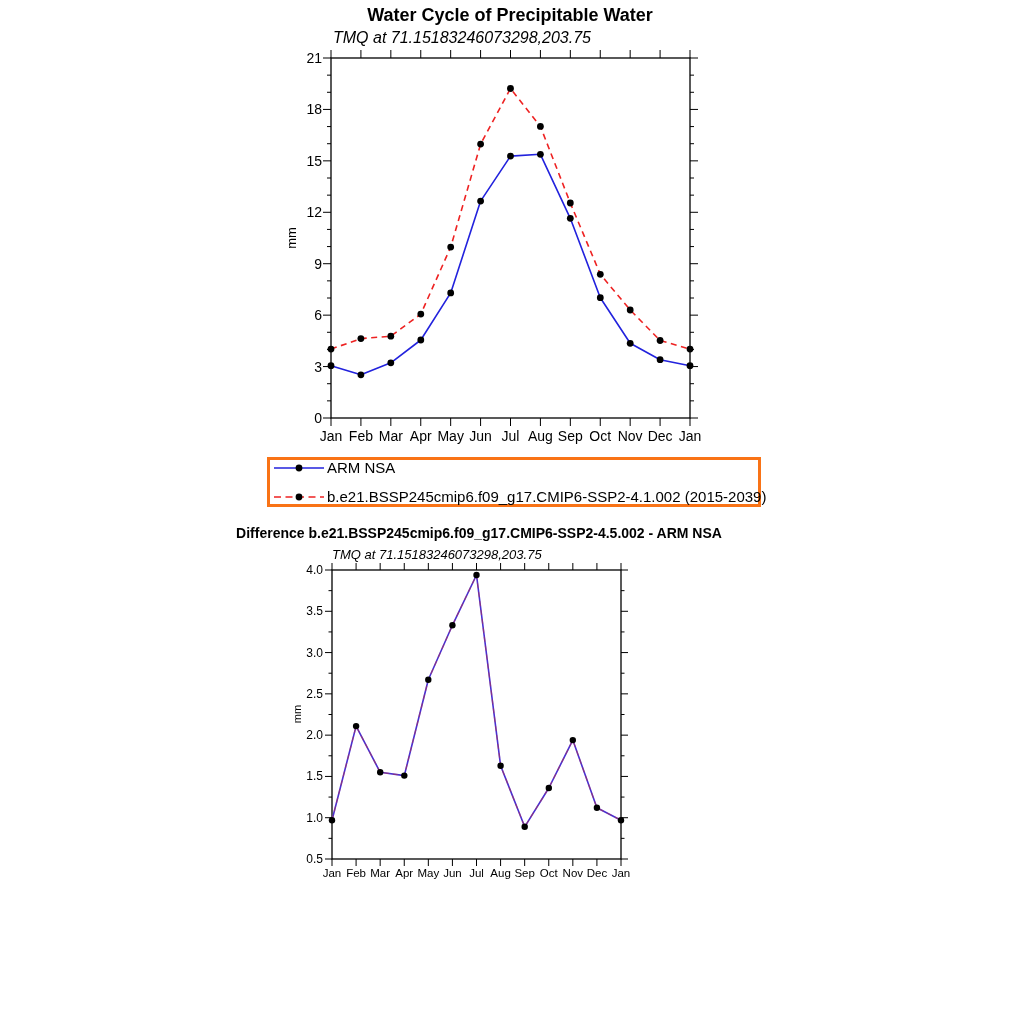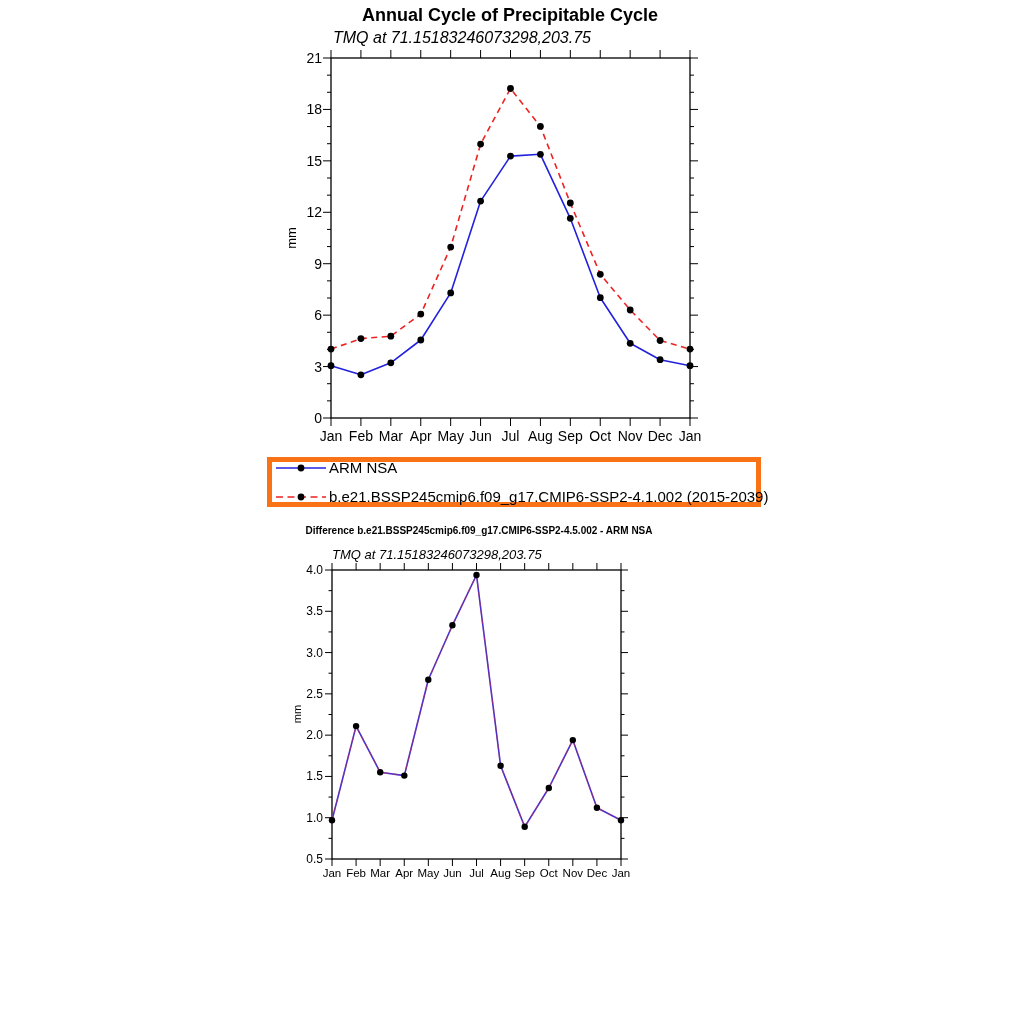--- a/index.html
+++ b/index.html
@@ -19,27 +19,27 @@
     font-weight:bold;
   }
   .chart-subtitle{
     position:absolute;
     white-space:nowrap;
     font-weight:normal;
     font-style:italic;
   }
   #top-title{left:510px;top:5px;font-size:18px;}
   #top-subtitle{left:333px;top:29px;font-size:16px;}
-  #bottom-title{left:479px;top:525px;font-size:10px;}
+  #bottom-title{left:479px;top:525px;font-size:14px;}
   #bottom-subtitle{left:332px;top:547px;font-size:13px;}
   .legend-box{
     position:absolute;
     left:267px;top:457px;
     width:494px;height:50px;
-    border:5px solid #f97316;
+    border:3px solid #f97316;
     box-sizing:border-box;
     display:flex;
     flex-direction:column;
     justify-content:center;
     gap:12px;
     background:#fff;
   }
   .legend-row{
     display:flex;
     align-items:center;
@@ -300,21 +300,21 @@
           <circle cx="500.6" cy="765.7" r="3.2" fill="#000000"></circle>
           <circle cx="524.7" cy="826.8" r="3.2" fill="#000000"></circle>
           <circle cx="548.8" cy="788.0" r="3.2" fill="#000000"></circle>
           <circle cx="572.8" cy="740.1" r="3.2" fill="#000000"></circle>
           <circle cx="596.9" cy="807.8" r="3.2" fill="#000000"></circle>
           <circle cx="621.0" cy="820.2" r="3.2" fill="#000000"></circle>
         </g>
       </g>
     </svg>
 
-  <div id="top-title" class="chart-title">Annual Cycle of Precipitable Cycle</div>
+  <div id="top-title" class="chart-title">Water Cycle of Precipitable Water</div>
   <div id="top-subtitle" class="chart-subtitle">TMQ at 71.15183246073298,203.75</div>
 
   <div class="legend-box">
     <div class="legend-row">
       <svg class="legend-sample" width="52" height="12">
         <line x1="1" y1="6" x2="51" y2="6" stroke-width="1.6" stroke="#2222dd"></line>
         <circle cx="26" cy="6" r="3.4" fill="#000000"></circle>
       </svg>
       <span class="legend-label">ARM NSA</span>
     </div>

